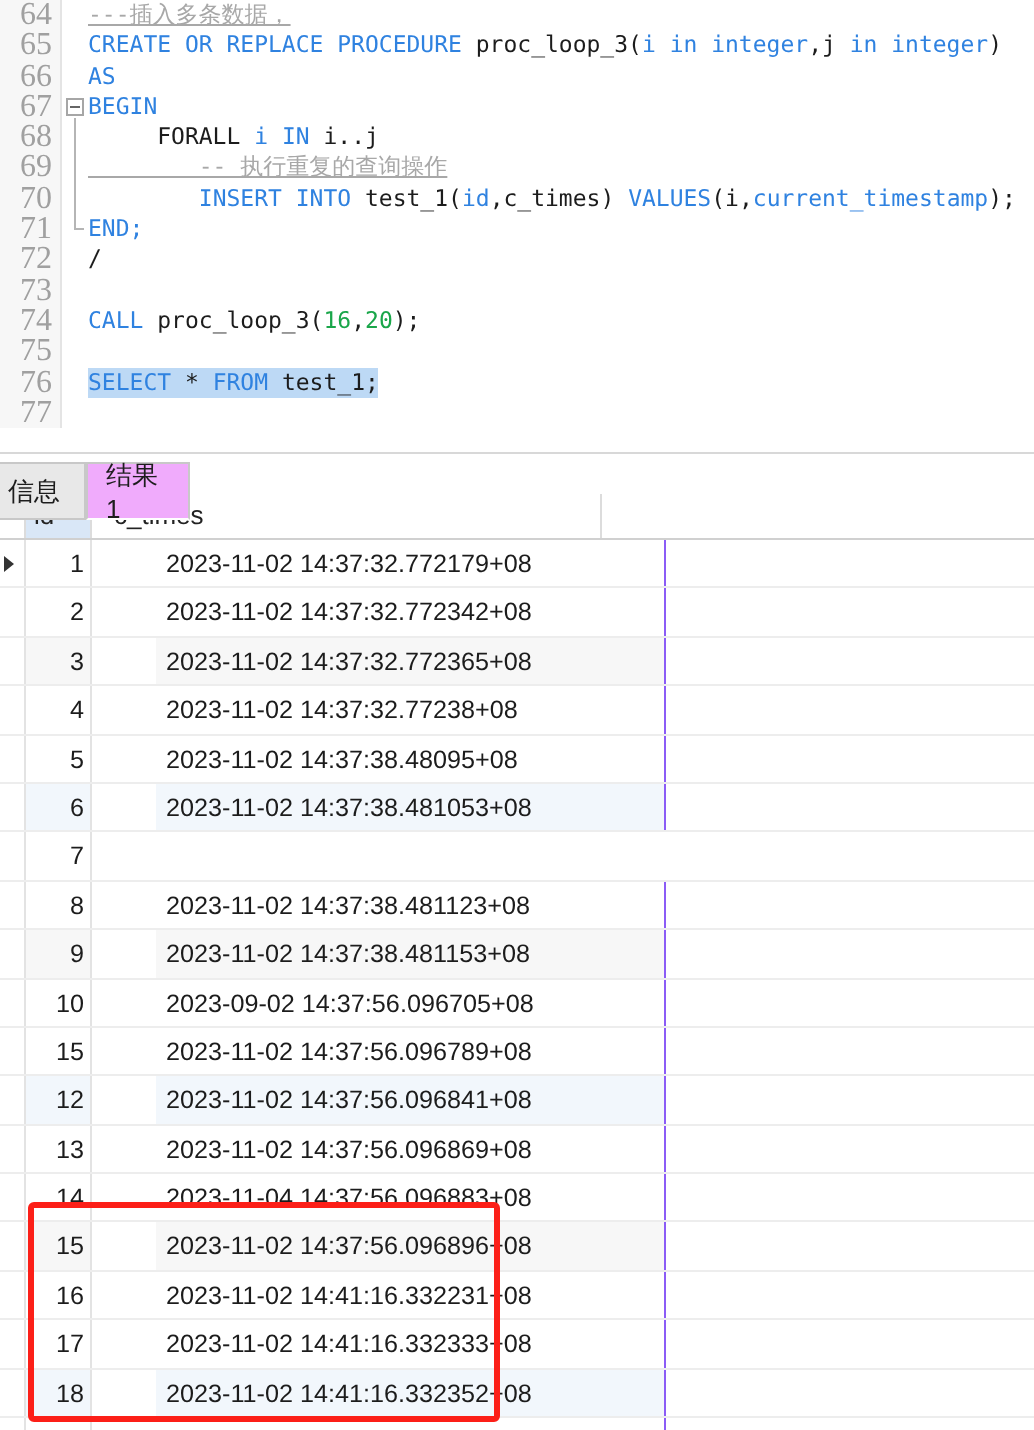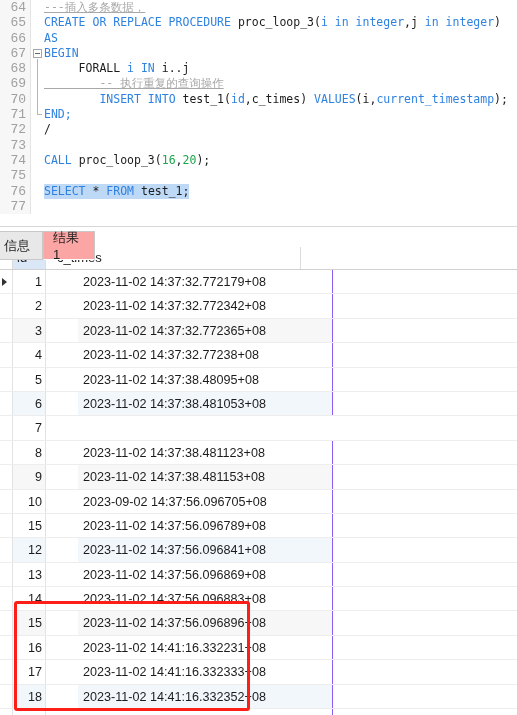--- a/index.html
+++ b/index.html
@@ -36,22 +36,22 @@
   }
   .ln {
     position: relative;
     height: 15.3px;
     line-height: 15.3px;
   }
   .ln .num {
     position: absolute; left: 0; top: 0; width: 26px;
     text-align: right;
     color: #a0a0a0;
-    font-family: Liberation Mono, monospace;
-    font-size: 13px;
+    font-family: Liberation Serif, serif;
+    font-size: 16px;
   }
   .ln .src {
     position: absolute; left: 44px; top: 0;
     color: #202020;
   }
   .kw   { color: #2f82e0; }
   .num-lit { color: #1aa64a; }
   .cmt  { color: #a8a8a8; text-decoration: underline; }
   .plain { color: #1c1c1c; }
   .sel-line { background: #bdd9f5; display: inline-block; }
@@ -92,21 +92,21 @@
     padding: 0 9px;
     z-index: 2;
   }
   .tab.inactive {
     left: -9px; width: 52px;
     background: #e8e8e8;
     border-bottom: 1px solid #c8c8c8;
   }
   .tab.active {
     left: 43px; width: 52px;
-    background: #fca5a5;
+    background: #f0abfc;
     border-bottom: 1px solid #ffffff;
     z-index: 3;
   }
 
   
   .grid {
     position: absolute; left: 0; top: 247px; width: 517px; height: 468px;
     background: #ffffff;
     font-size: 12.6px;
     color: #1c1c1c;
@@ -264,21 +264,21 @@
           <div class="cell-ct">2023-11-02 14:37:56.096841+08</div>
         </div>
         <div class="row">
           <div class="marker"></div>
           <div class="cell-id">13</div>
           <div class="cell-ct">2023-11-02 14:37:56.096869+08</div>
         </div>
         <div class="row">
           <div class="marker"></div>
           <div class="cell-id">14</div>
-          <div class="cell-ct">2023-11-02 14:37:56.096883+08</div>
+          <div class="cell-ct">2023-11-04 14:37:56.096883+08</div>
         </div>
         <div class="row tint-gray">
           <div class="marker"></div>
           <div class="cell-id">15</div>
           <div class="cell-ct">2023-11-02 14:37:56.096896+08</div>
         </div>
         <div class="row">
           <div class="marker"></div>
           <div class="cell-id">16</div>
           <div class="cell-ct">2023-11-02 14:41:16.332231+08</div>

